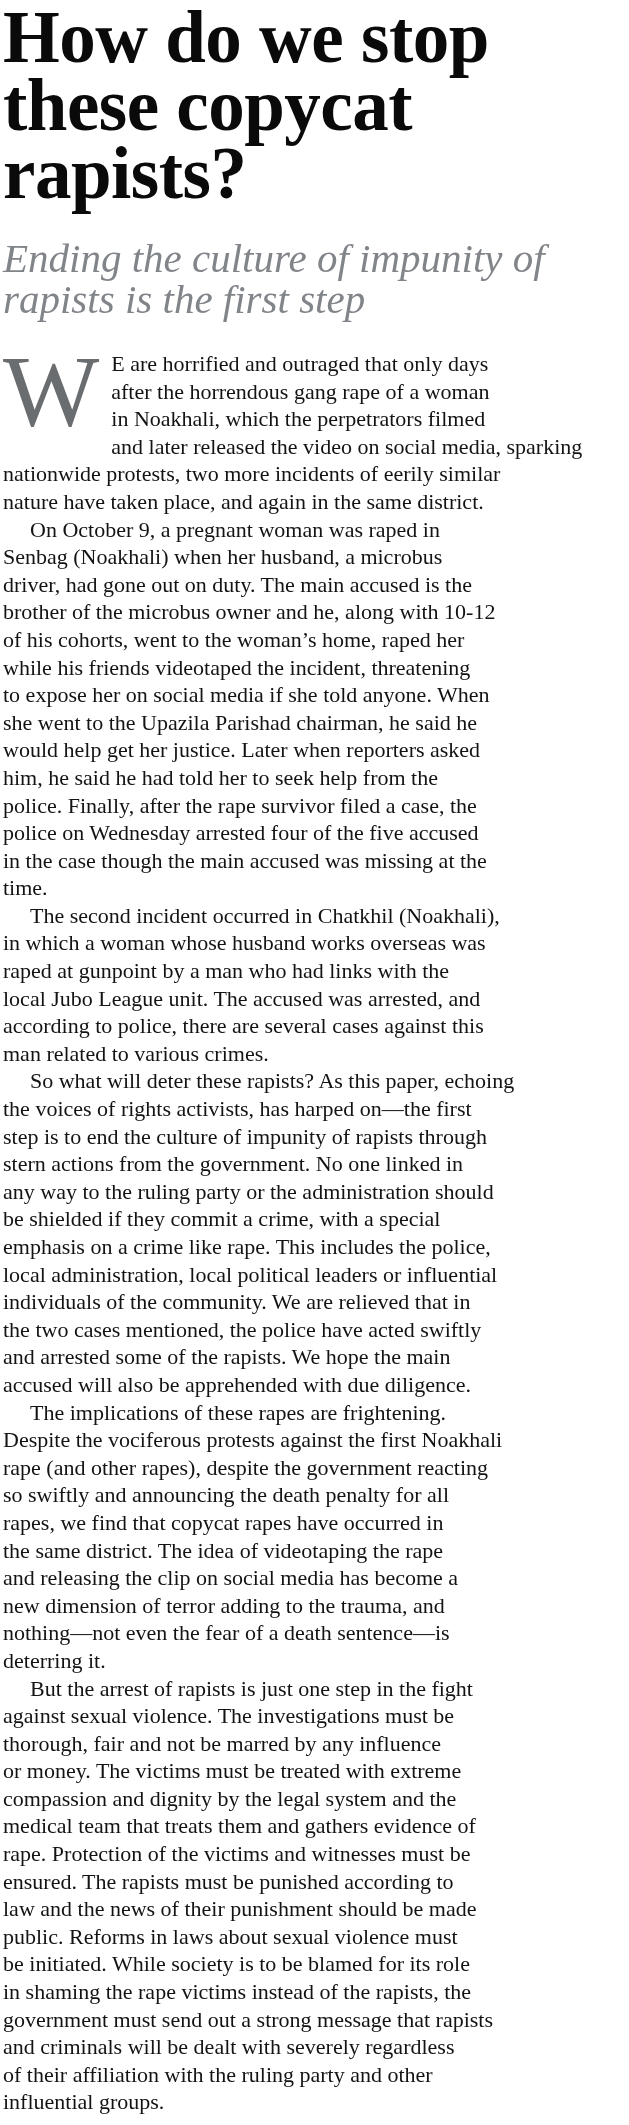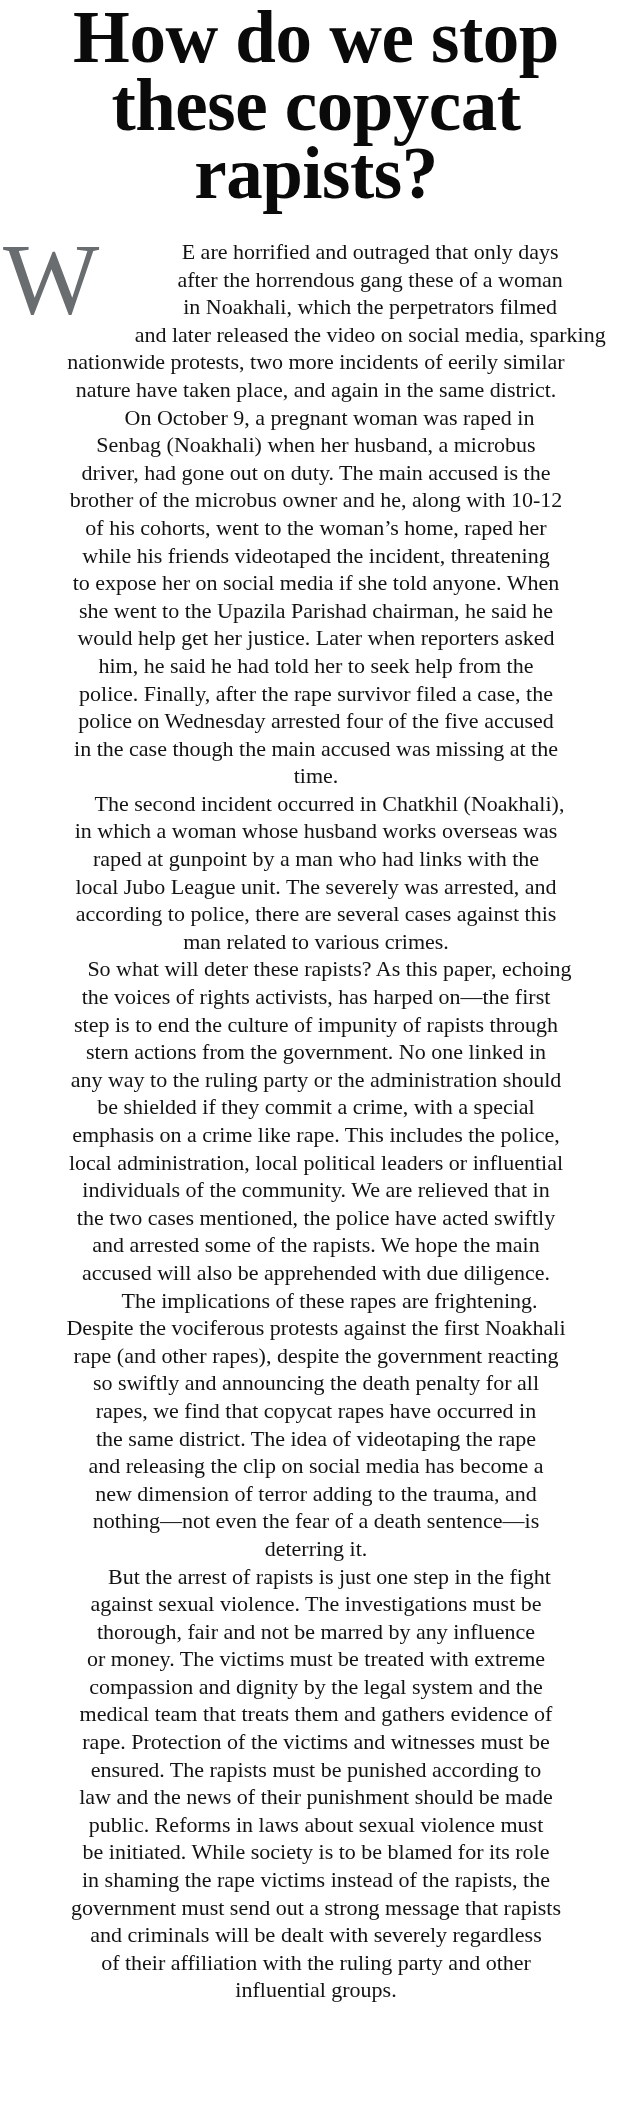--- a/index.html
+++ b/index.html
@@ -4,21 +4,20 @@
 <style>
   html, body { margin: 0; padding: 0; background: #ffffff; }
   .page {
     width: 629px;
     height: 2125px;
     box-sizing: border-box;
     padding: 4px 0 0 3px;
     overflow: hidden;
     background: #ffffff;
     font-family: "Liberation Serif", serif;
-    text-align: center;
   }
   .headline {
     margin: 0;
     font-size: 73px;
     line-height: 68px;
     font-weight: 700;
     letter-spacing: -0.5px;
     color: #0a0a0a;
     white-space: pre-line;
   }
@@ -54,23 +53,25 @@
   }
 </style>
 </head>
 <body>
 
 <div class="page">
   <article>
     <h1 class="headline">How do we stop
 these copycat
 rapists?</h1>
+    <h2 class="subheadline">Ending the culture of impunity of
+rapists is the first step</h2>
     <div class="article-body">
       <p class="lead"><span class="dropcap">W</span><span>E are horrified and outraged that only days
-after the horrendous gang these of a woman
+after the horrendous gang rape of a woman
 in Noakhali, which the perpetrators filmed
 and later released the video on social media, sparking
 nationwide protests, two more incidents of eerily similar
 nature have taken place, and again in the same district.</span></p>
       <p>On October 9, a pregnant woman was raped in
 Senbag (Noakhali) when her husband, a microbus
 driver, had gone out on duty. The main accused is the
 brother of the microbus owner and he, along with 10-12
 of his cohorts, went to the woman’s home, raped her
 while his friends videotaped the incident, threatening
@@ -78,21 +79,21 @@
 she went to the Upazila Parishad chairman, he said he
 would help get her justice. Later when reporters asked
 him, he said he had told her to seek help from the
 police. Finally, after the rape survivor filed a case, the
 police on Wednesday arrested four of the five accused
 in the case though the main accused was missing at the
 time.</p>
       <p>The second incident occurred in Chatkhil (Noakhali),
 in which a woman whose husband works overseas was
 raped at gunpoint by a man who had links with the
-local Jubo League unit. The severely was arrested, and
+local Jubo League unit. The accused was arrested, and
 according to police, there are several cases against this
 man related to various crimes.</p>
       <p>So what will deter these rapists? As this paper, echoing
 the voices of rights activists, has harped on—the first
 step is to end the culture of impunity of rapists through
 stern actions from the government. No one linked in
 any way to the ruling party or the administration should
 be shielded if they commit a crime, with a special
 emphasis on a crime like rape. This includes the police,
 local administration, local political leaders or influential

